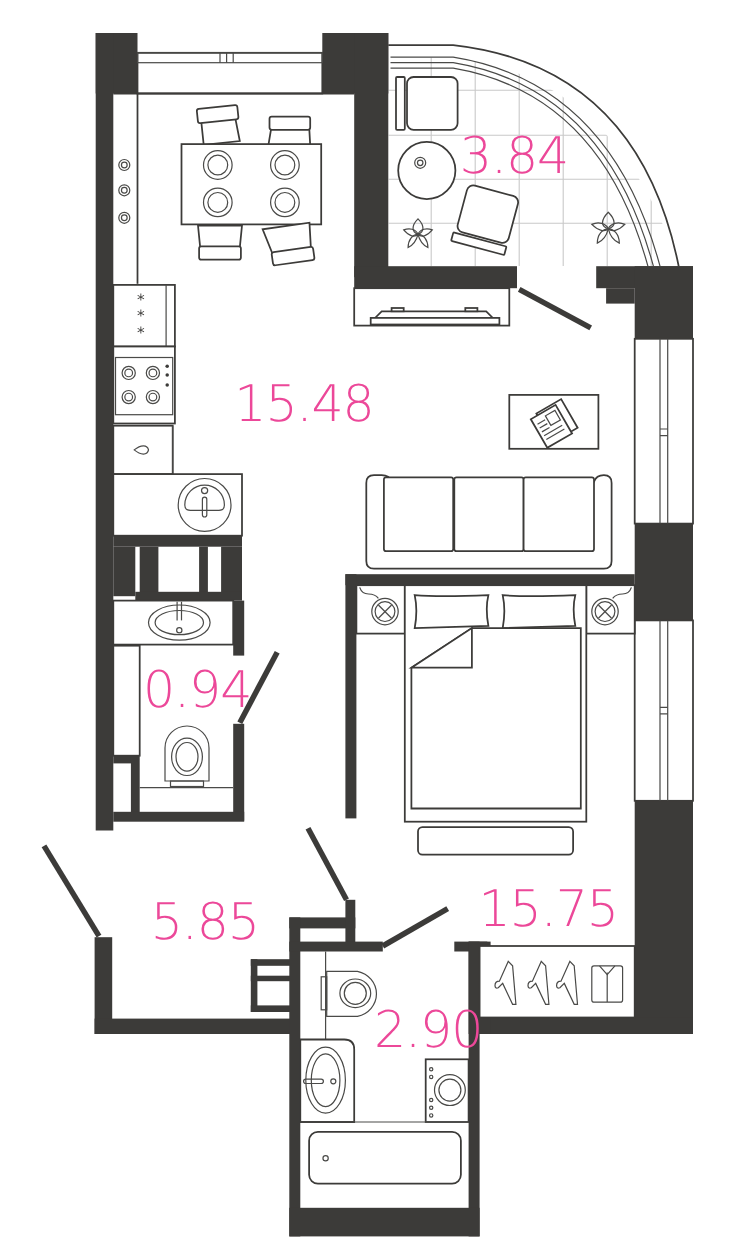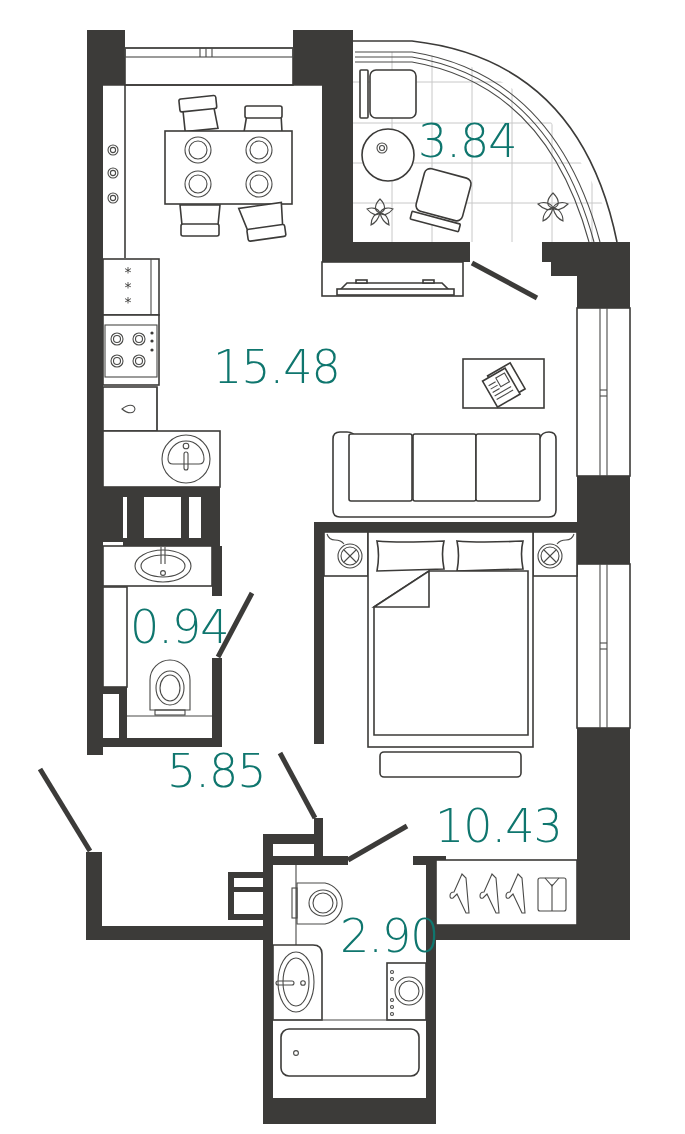--- a/index.html
+++ b/index.html
@@ -4,21 +4,21 @@
   <style>
     html, body { margin: 0; padding: 0; background: #ffffff; }
     body { width: 685px; height: 1134px; overflow: hidden; position: relative; font-family: "Liberation Sans", sans-serif; }
     #plan { position: absolute; left: 0; top: 0; width: 685px; height: 1134px; }
     .wall { fill: #3c3b39; }
     .ln { fill: none; stroke: #3c3b39; stroke-width: 1.6; }
     .lnf { fill: #ffffff; stroke: #3c3b39; stroke-width: 1.6; }
     .thin { fill: none; stroke: #4a4a48; stroke-width: 1.1; }
     .tile { fill: none; stroke: #c8c8c8; stroke-width: 1; }
     .door { stroke: #3c3b39; stroke-width: 5; stroke-linecap: butt; }
-    .area-label { position: absolute; color: #0f766e; font-family: "DejaVu Sans", sans-serif; font-weight: 300; font-size: 46px; letter-spacing: -1px; line-height: 1; white-space: nowrap; }
+    .area-label { position: absolute; color: #ec4899; font-family: "DejaVu Sans", sans-serif; font-weight: 300; font-size: 46px; letter-spacing: -1px; line-height: 1; white-space: nowrap; }
   </style>
 </head>
 <body>
 
 <svg id="plan" viewBox="0 0 685 1134" xmlns="http://www.w3.org/2000/svg">
 
   <g>
 
     <g>
       <clipPath id="balclip">
@@ -355,15 +355,15 @@
     <g>
       <rect class="lnf" x="281" y="1029" width="138" height="47" rx="8"></rect>
       <circle class="thin" cx="296" cy="1053" r="2.4"></circle>
     </g>
   </g>
 </svg>
 
 <div class="area-label" style="left:418px; top:118px;">3.84</div>
 <div class="area-label" style="left:213px; top:344px;">15.48</div>
 <div class="area-label" style="left:130px; top:604px;">0.94</div>
-<div class="area-label" style="left:137px; top:748px;margin-left:30px;">5.85</div>
-<div class="area-label" style="left:435px; top:803px;">10.43</div>
+<div class="area-label" style="left:137px; top:815px;">5.85</div>
+<div class="area-label" style="left:435px; top:803px;">15.75</div>
 <div class="area-label" style="left:340px; top:913px;">2.90</div>
 
 </body></html>

